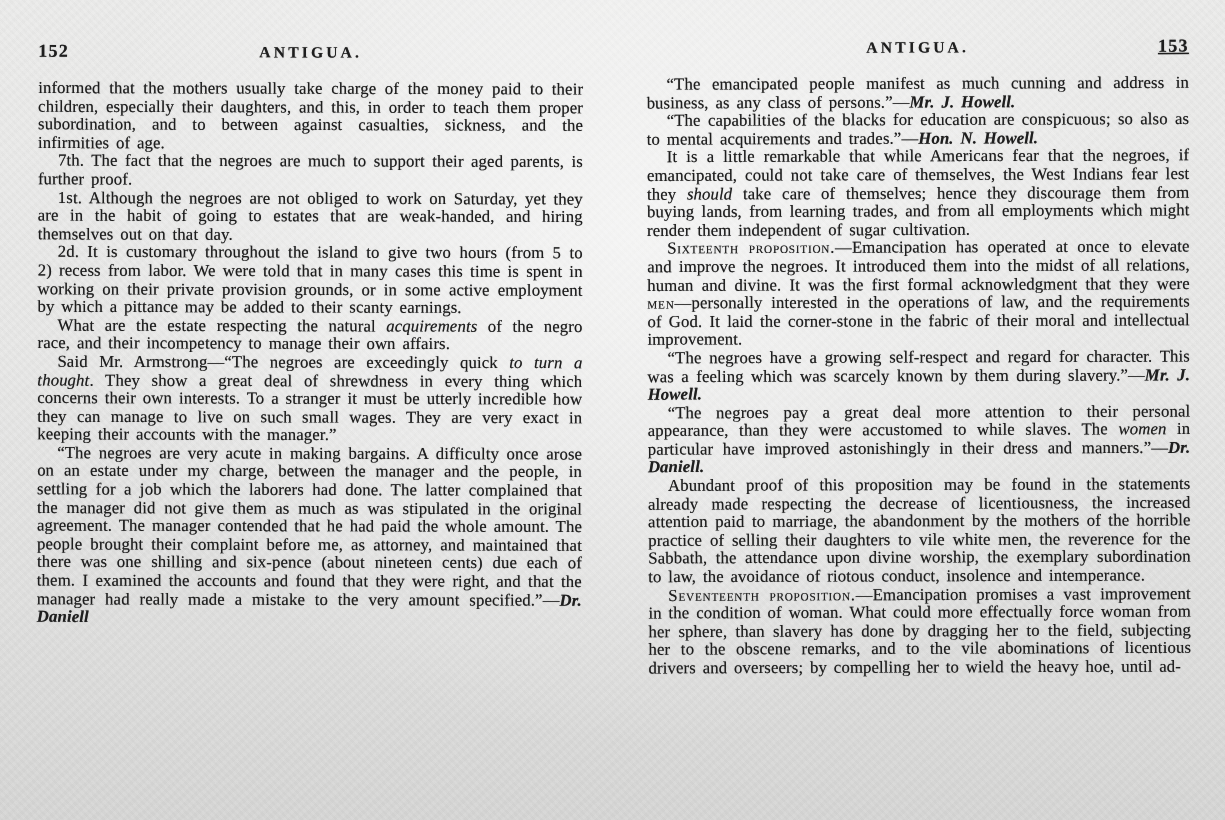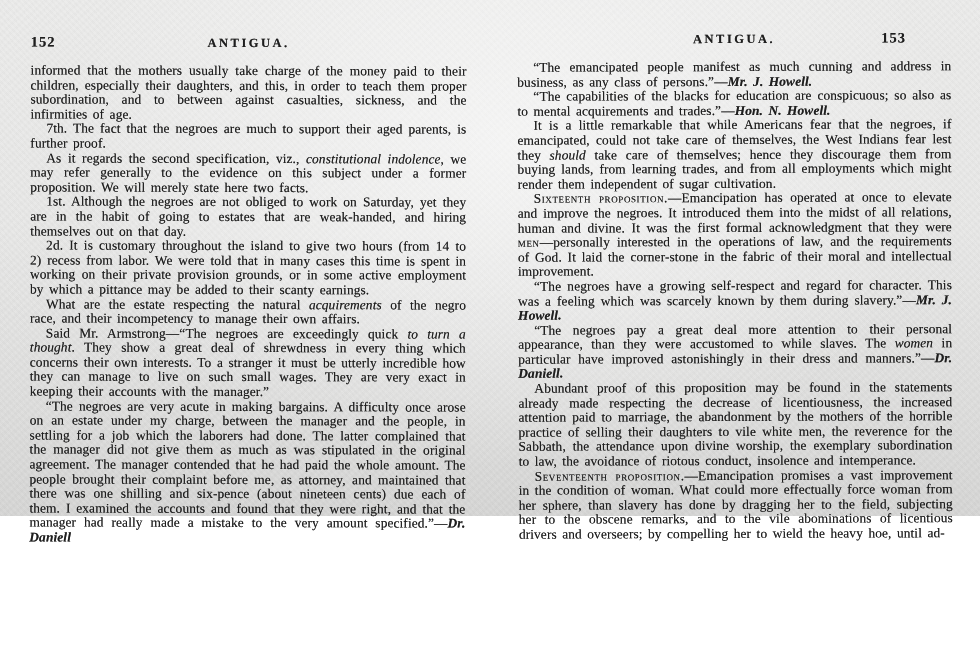--- a/index.html
+++ b/index.html
@@ -1,41 +1,41 @@
 <!DOCTYPE html>
 <html lang="en"><head>
 <meta charset="utf-8">
 <style>
   html, body { margin:0; padding:0; }
   body {
     width:980px; height:656px; overflow:hidden;
     font-family:"Liberation Serif", serif;
   }
   .spread {
-    position:relative; width:980px; height:516px;
+    position:relative; width:980px; height:656px;
     color:#1e1e1e;
     background:
       radial-gradient(ellipse at 52% 28%, rgba(255,255,255,0.55), rgba(255,255,255,0) 62%),
       repeating-linear-gradient(47deg, rgba(0,0,0,0.016) 0 2px, rgba(255,255,255,0.025) 2px 4px),
       repeating-linear-gradient(137deg, rgba(0,0,0,0.012) 0 3px, rgba(255,255,255,0.02) 3px 6px),
       linear-gradient(180deg, #ececeb 0%, #e8e8e7 45%, #dfdfde 75%, #d6d6d5 100%);
   }
   .page { position:absolute; }
   .page-left  { left:30px;  top:34px; width:436px; transform:rotate(0.15deg); }
   .page-right { left:518px; top:30px; width:434px; transform:rotate(-0.2deg); }
 
   .page-header {
     display:grid; grid-template-columns:70px 1fr 70px; align-items:baseline;
     margin-bottom:13px;
     text-shadow:0 0 0.6px rgba(25,25,25,0.6);
   }
   .running-title { text-align:center; font-weight:700; font-size:12.5px; letter-spacing:2.5px; }
   .page-number  { font-weight:700; font-size:14.5px; letter-spacing:1px; }
   .pn-left  { text-align:left; }
-  .pn-right { text-align:left; }
+  .pn-right { text-align:right;text-decoration:underline; }
 
   .page-body {
     font-size:13.4px; line-height:14.6px;
     text-align:justify; text-justify:inter-word;
     word-spacing:2px; letter-spacing:0.1px;
     hyphens:auto; -webkit-hyphens:auto;
     text-shadow:0 0 0.55px rgba(25,25,25,0.65);
   }
   .para { margin:0; }
   .para.indent { text-indent:16px; }
@@ -51,23 +51,22 @@
 
   <section class="page page-left" lang="en">
     <header class="page-header">
       <span class="page-number pn-left">152</span>
       <span class="running-title">ANTIGUA.</span>
       <span class="page-number pn-right"></span>
     </header>
     <div class="page-body">
         <p class="para"><span class="s-n">informed that the mothers usually take charge of the money paid to their children, especially their daughters, and this, in order to teach them proper subordination, and to between against casualties, sickness, and the infirmities of age.</span></p>
         <p class="para indent"><span class="s-n">7th. The fact that the negroes are much to support their aged parents, is further proof.</span></p>
-        <p class="para indent"><span class="s-n">As it regards the second specification, viz., </span><span class="s-i">constitutional indolence</span><span class="s-n">, we may refer generally to the evidence on this subject under a former proposition. We will merely state here two facts.</span></p>
         <p class="para indent"><span class="s-n">1st. Although the negroes are not obliged to work on Saturday, yet they are in the habit of going to estates that are weak-handed, and hiring themselves out on that day.</span></p>
-        <p class="para indent"><span class="s-n">2d. It is customary throughout the island to give two hours (from 14 to 2) recess from labor. We were told that in many cases this time is spent in working on their private provision grounds, or in some active employment by which a pittance may be added to their scanty earnings.</span></p>
+        <p class="para indent"><span class="s-n">2d. It is customary throughout the island to give two hours (from 5 to 2) recess from labor. We were told that in many cases this time is spent in working on their private provision grounds, or in some active employment by which a pittance may be added to their scanty earnings.</span></p>
         <p class="para indent"><span class="s-n">What are the estate respecting the natural </span><span class="s-i">acquirements</span><span class="s-n"> of the negro race, and their incompetency to manage their own affairs.</span></p>
         <p class="para indent"><span class="s-n">Said Mr. Armstrong—“The negroes are exceedingly quick </span><span class="s-i">to turn a thought</span><span class="s-n">. They show a great deal of shrewdness in every thing which concerns their own interests. To a stranger it must be utterly incredible how they can manage to live on such small wages. They are very exact in keeping their accounts with the manager.”</span></p>
         <p class="para indent"><span class="s-n">“The negroes are very acute in making bargains. A difficulty once arose on an estate under my charge, between the manager and the people, in settling for a job which the laborers had done. The latter complained that the manager did not give them as much as was stipulated in the original agreement. The manager contended that he had paid the whole amount. The people brought their complaint before me, as attorney, and maintained that there was one shilling and six-pence (about nineteen cents) due each of them. I examined the accounts and found that they were right, and that the manager had really made a mistake to the very amount specified.”—</span><span class="s-a">Dr. Daniell</span></p>
       </div>
   </section>
 
   <section class="page page-right" lang="en">
     <header class="page-header">
       <span class="page-number pn-left"></span>
       <span class="running-title">ANTIGUA.</span>

